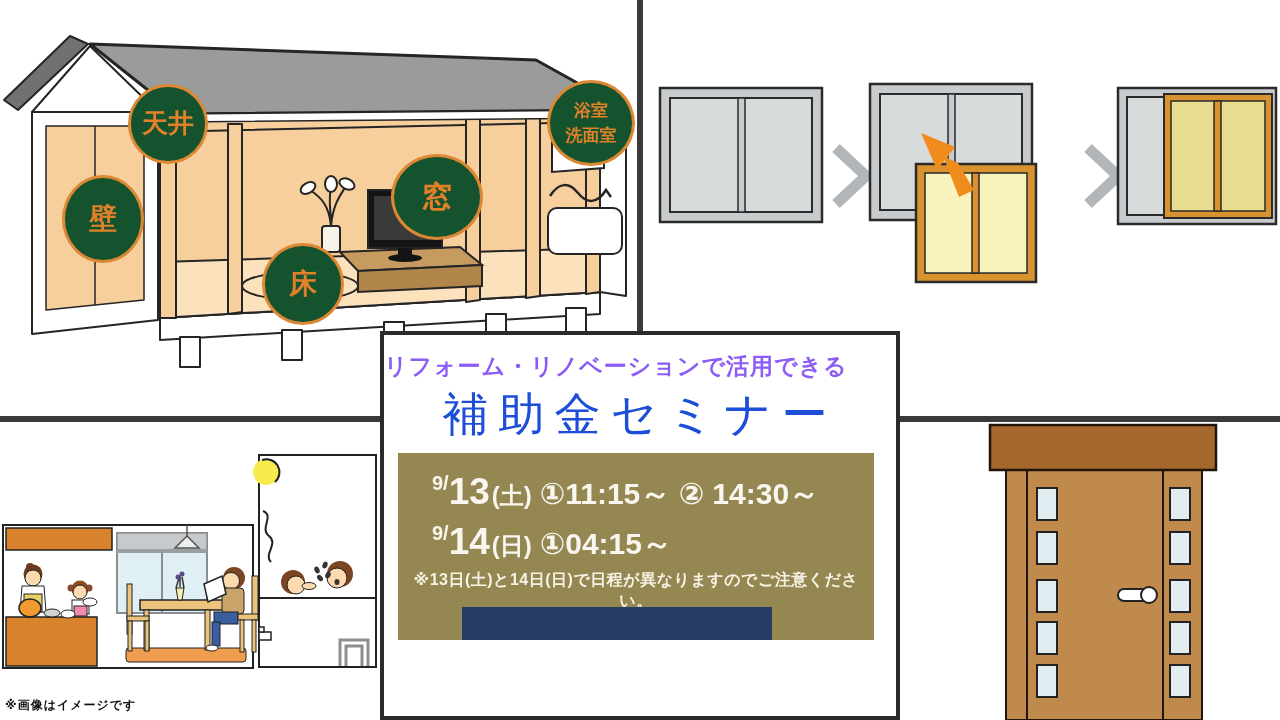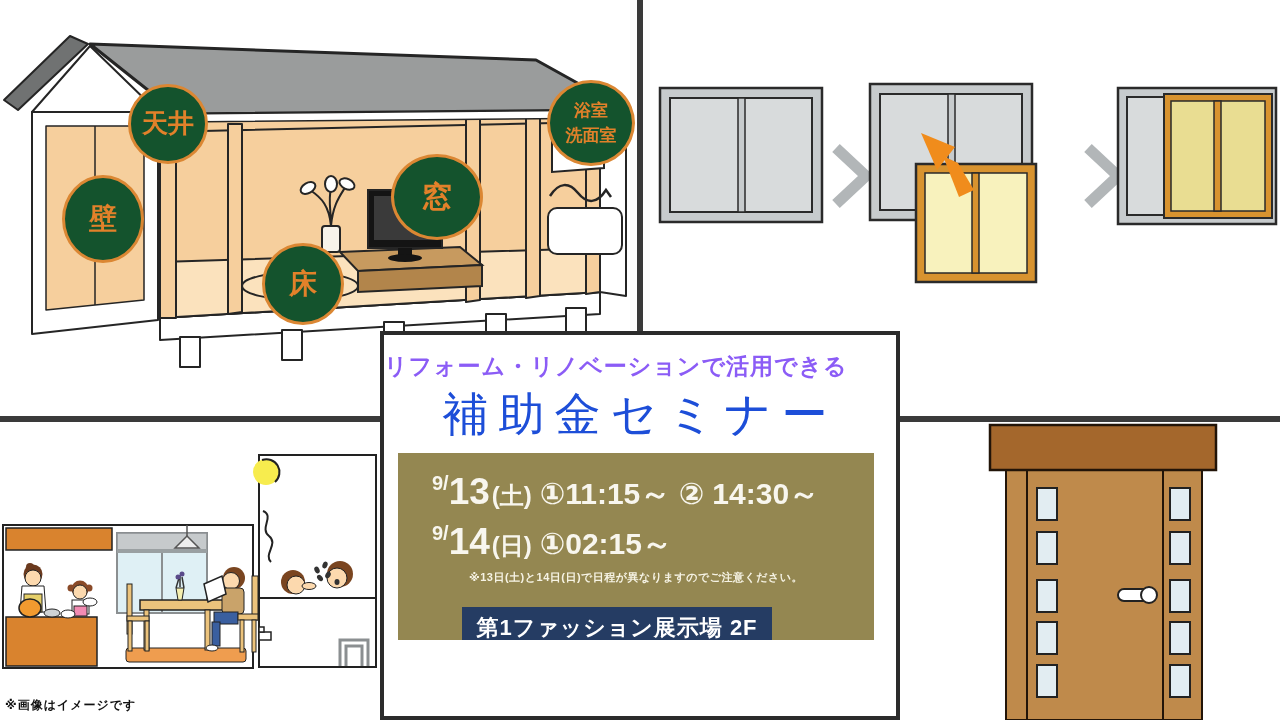--- a/index.html
+++ b/index.html
@@ -54,21 +54,21 @@
   }
   .sched-row{padding-left:34px;white-space:nowrap;font-weight:bold;line-height:1;}
   #sched-row-1{margin-top:20px;}
   #sched-row-2{margin-top:13px;}
   .sched-month{font-size:20px;vertical-align:14px;}
   .sched-day{font-size:37px;}
   .sched-weekday{font-size:24px;margin:0 8px 0 2px;}
   .sched-times{font-size:30px;}
   #schedule-note{
     margin-top:10px;text-align:center;
-    font-size:11px;font-weight:bold;color:#f6f3e4;letter-spacing:0.5px;
+    font-size:16px;font-weight:bold;color:#f6f3e4;letter-spacing:0.5px;
   }
   #venue-box{
     position:absolute;left:64px;top:154px;width:310px;height:84px;
     background:#253c63;text-align:center;color:#ffffff;
   }
   #venue-name{margin-top:10px;font-size:30px;font-weight:bold;letter-spacing:5px;}
   #venue-hall{margin-top:6px;font-size:22px;font-weight:bold;letter-spacing:1px;}
 
   
   #footer-note{
@@ -305,20 +305,19 @@
 
 <div id="seminar-panel" class="abs">
   <div id="seminar-subtitle">リフォーム・リノベーションで活用できる</div>
   <div id="seminar-title">補助金セミナー</div>
 
   <div id="schedule-box">
     <div id="sched-row-1" class="sched-row">
       <span class="sched-month">9/</span><span class="sched-day">13</span><span class="sched-weekday">(土)</span><span class="sched-times">①11:15～ ② 14:30～</span>
     </div>
     <div id="sched-row-2" class="sched-row">
-      <span class="sched-month">9/</span><span class="sched-day">14</span><span class="sched-weekday">(日)</span><span class="sched-times">①02:15～</span>
+      <span class="sched-month">9/</span><span class="sched-day">14</span><span class="sched-weekday">(日)</span><span class="sched-times">①04:15～</span>
     </div>
     <div id="schedule-note">※13日(土)と14日(日)で日程が異なりますのでご注意ください。</div>
     <div id="venue-box">
-      <div id="venue-hall">第1ファッション展示場 2F</div>
     </div>
   </div>
 </div>
 
 </body></html>

